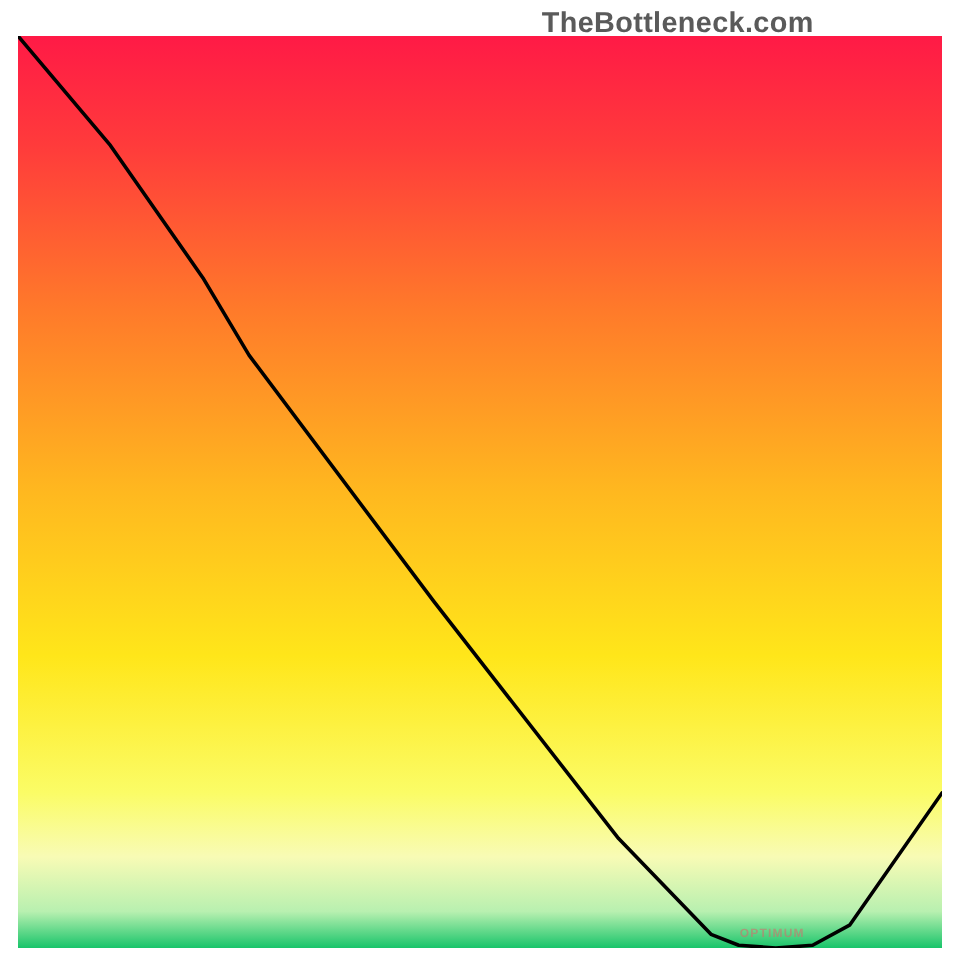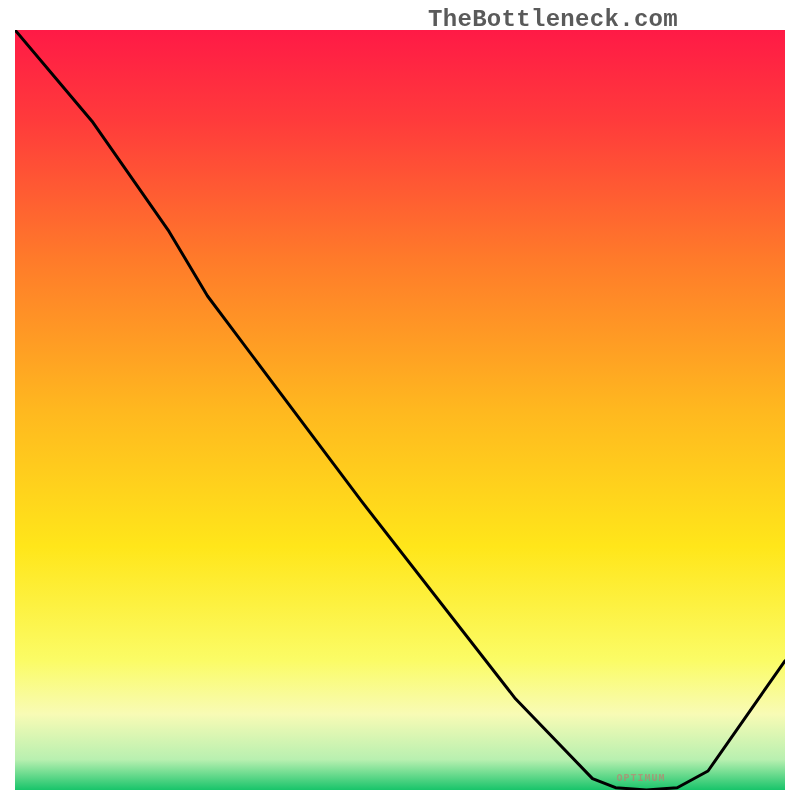--- a/index.html
+++ b/index.html
@@ -8,21 +8,20 @@
     width: 800px;
     height: 800px;
     overflow: hidden;
     background: #ffffff;
     font-family: Arial, Helvetica, sans-serif;
   }
   .wrap {
     position: relative;
     width: 688px;
     height: 800px;
-    font-family: Liberation Mono, monospace;
   }
   .watermark {
     position: absolute;
     top: 6px;
     right: 10px;
     font-size: 24px;
     font-weight: 600;
     color: #5a5a5a;
     letter-spacing: 0.3px;
     user-select: none;

